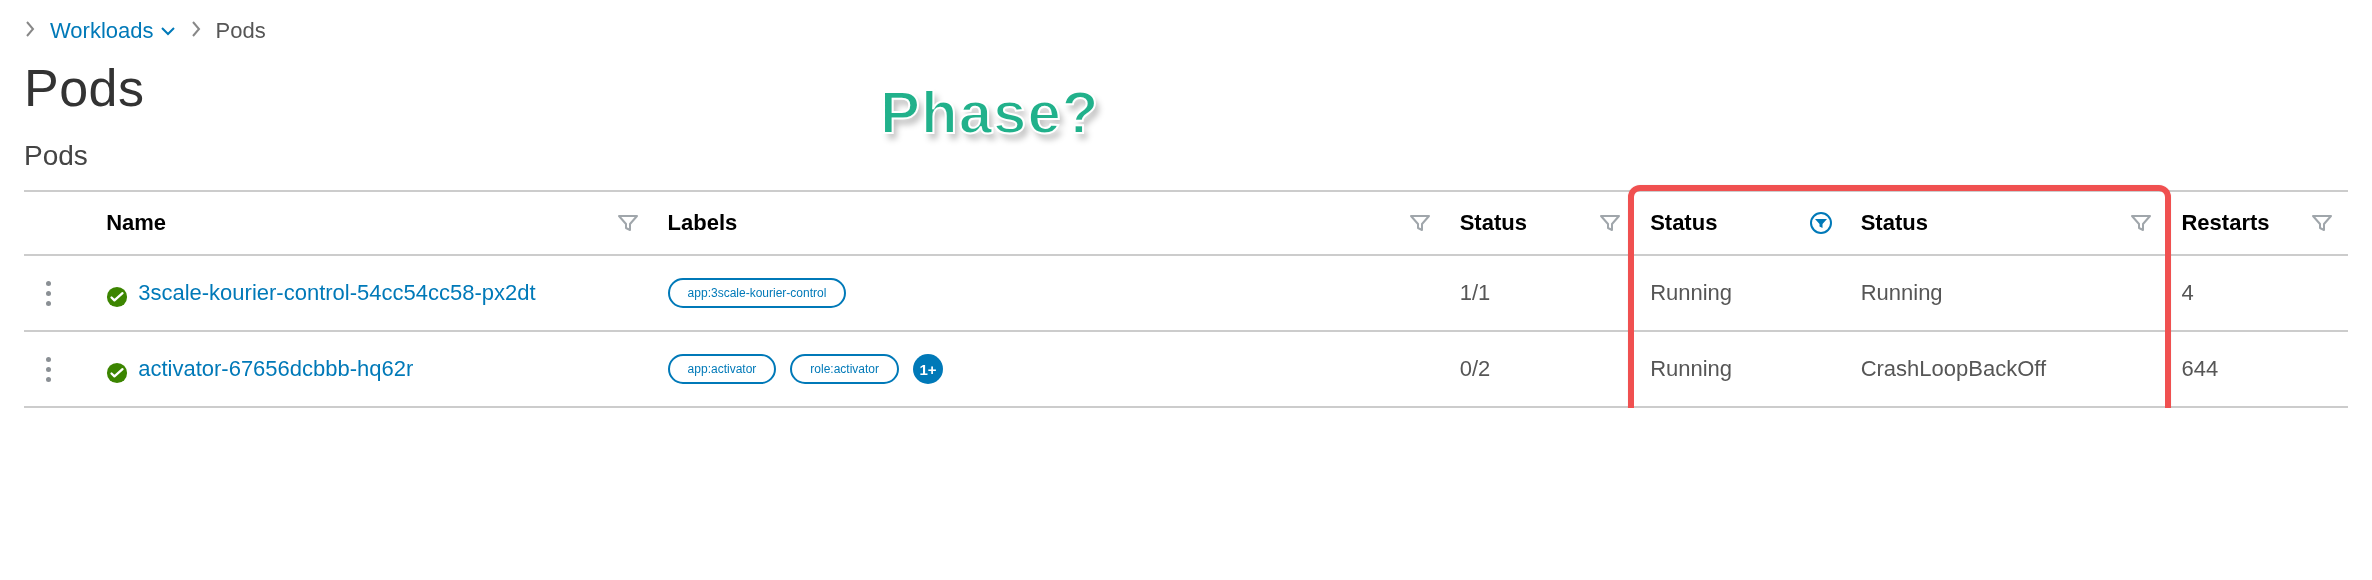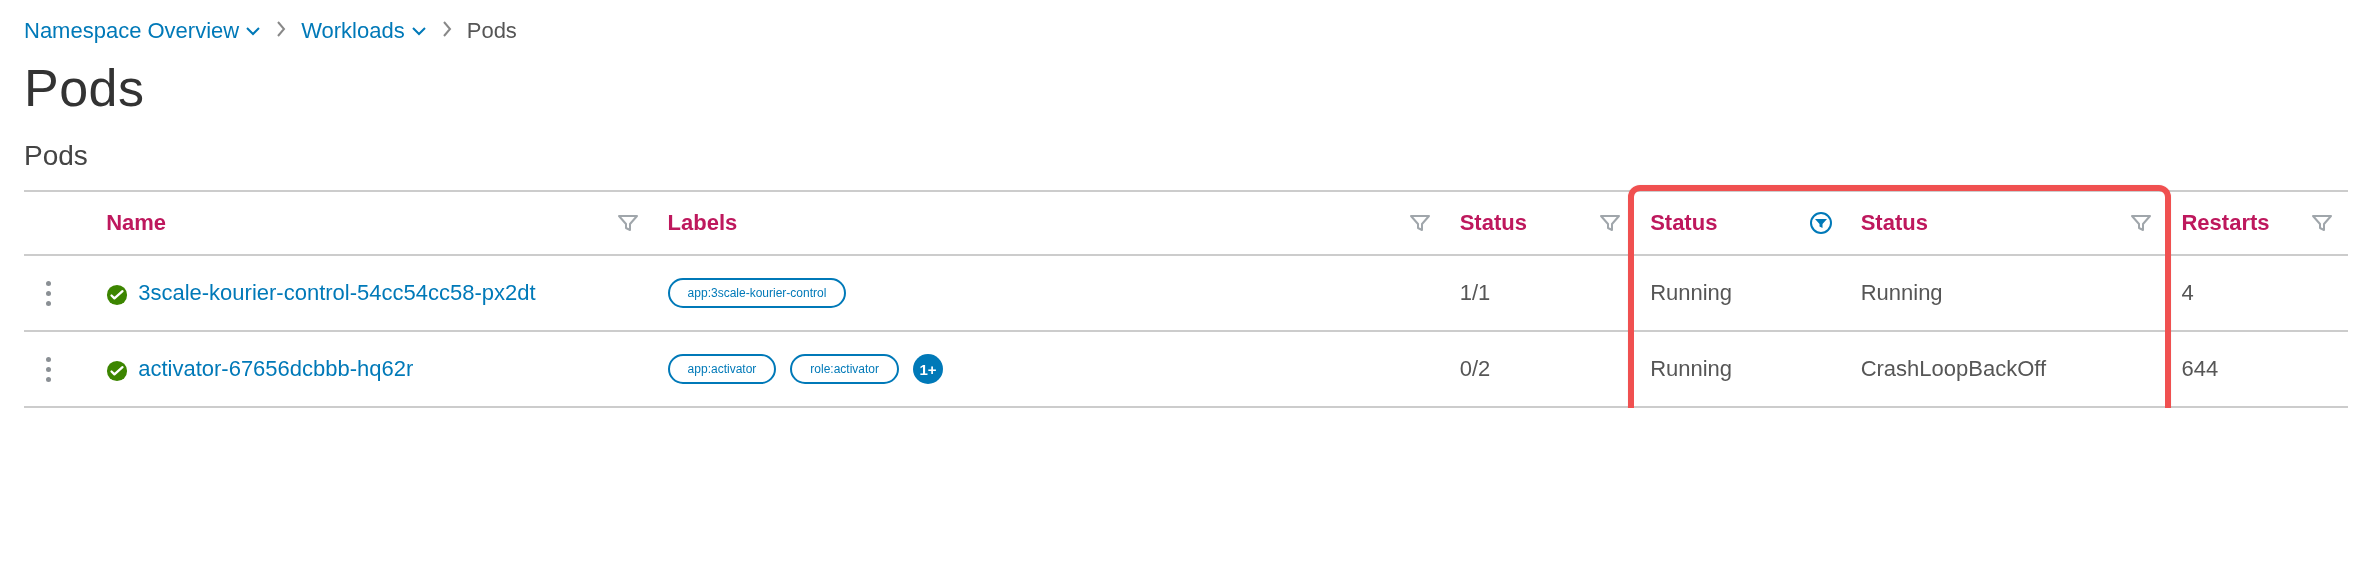--- a/index.html
+++ b/index.html
@@ -26,61 +26,53 @@
   
   .crumbs { display: flex; align-items: center; gap: 14px; font-size: 22px; }
   .crumbs a { color: var(--link); text-decoration: none; display: inline-flex; align-items: center; gap: 6px; }
   .crumbs .sep { color: #888; }
   .crumbs .current { color: #565656; }
   .chev { font-size: 14px; position: relative; top: 1px; }
   h1 { font-weight: 300; font-size: 52px; margin: 14px 0 22px 0; letter-spacing: .5px; }
   h2 { font-weight: 400; font-size: 28px; margin: 0 0 18px 0; color:#444; }
   
   table { width: 100%; border-collapse: collapse; table-layout: fixed; }
-  thead th { text-align: left; font-weight: 600; color: #be185d; font-size: 22px; padding: 18px 14px; border-top: 2px solid var(--border); border-bottom: 2px solid var(--border); position: relative; }
+  thead th { text-align: left; font-weight: 600; color: #000000; font-size: 22px; padding: 18px 14px; border-top: 2px solid var(--border); border-bottom: 2px solid var(--border); position: relative; }
   tbody td { padding: 22px 14px; border-bottom: 2px solid var(--border); vertical-align: middle; font-size: 22px; color:#565656; }
   .col-menu   { width: 68px; }
   .col-name   { width: 560px; }
   .col-labels { width: 790px; }
   .col-ready  { width: 190px; }
   .col-phase  { width: 210px; }
   .col-status { width: 320px; }
   .col-restart{ width: 180px; }
   .th-wrap { display:flex; align-items:center; justify-content:space-between; gap:12px; }
   .filter-btn { width:24px; height:24px; display:inline-flex; }
   .kebab { width:20px; display:flex; flex-direction:column; align-items:center; gap:5px; }
   .kebab span { width:5px; height:5px; border-radius:50%; background:#8a8f94; display:block; }
-  .name-cell { display:flex; align-items:center; gap:10px; }
+  .name-cell { display:flex; align-items:flex-end; gap:10px; }
   .name-cell a { color: var(--link); text-decoration:none; line-height:1.35; }
   .ok-icon { width:22px; height:22px; flex:0 0 22px; margin-top:4px; }
   .chips { display:flex; align-items:center; gap:14px; flex-wrap:wrap; }
   .chip { border:2px solid var(--chip); color:var(--chip); border-radius:999px; padding:6px 18px; font-size:12px; white-space:nowrap; }
   .more-badge { width:30px; height:30px; border-radius:50%; background:var(--badge); color:#fff; font-size:15px; font-weight:700; display:inline-flex; align-items:center; justify-content:center; }
   
   .annot { position:absolute; font-size:60px; font-weight:800; letter-spacing:1px; color:var(--annot);
            -webkit-text-stroke: 2px #fff; text-shadow: 4px 6px 6px rgba(0,0,0,.25); pointer-events:none; }
   .annot.phase  { left: 880px;  top: 78px; }
   .annot.status { left: 1520px; top: 78px; }
   
   .hl-box { position:absolute; border:6px solid var(--hl); border-radius:12px; pointer-events:none; box-shadow: 0 0 0 1px rgba(0,0,0,0.02); }
 </style>
 </head>
 <body>
 
 <div class="page" id="page">
 
   <nav class="crumbs">
-    <a href="#">
-      <span>Namespace Overview</span>
-      <span class="chev">
-        <svg width="16" height="16" viewBox="0 0 16 16">
-            <path d="M2 5 L8 11 L14 5" fill="none" stroke="#0079b8" stroke-width="2"></path>
-          </svg>
-      </span>
-    </a>
     <span class="sep">
       <svg width="12" height="18" viewBox="0 0 12 18">
           <path d="M3 2 L9 9 L3 16" fill="none" stroke="#888" stroke-width="2"></path>
         </svg>
     </span>
     <a href="#">
       <span>Workloads</span>
       <span class="chev">
         <svg width="16" height="16" viewBox="0 0 16 16">
             <path d="M2 5 L8 11 L14 5" fill="none" stroke="#0079b8" stroke-width="2"></path>
@@ -91,20 +83,21 @@
       <svg width="12" height="18" viewBox="0 0 12 18">
           <path d="M3 2 L9 9 L3 16" fill="none" stroke="#888" stroke-width="2"></path>
         </svg>
     </span>
     <span class="current">Pods</span>
   </nav>
 
   <h1>Pods</h1>
   <h2>Pods</h2>
 
+  <div class="annot phase">Phase?</div>
 
   <div style="position:relative">
   <table>
     <colgroup>
       <col class="col-menu">
           <col class="col-name">
           <col class="col-labels">
           <col class="col-ready">
           <col class="col-phase">
           <col class="col-status">

